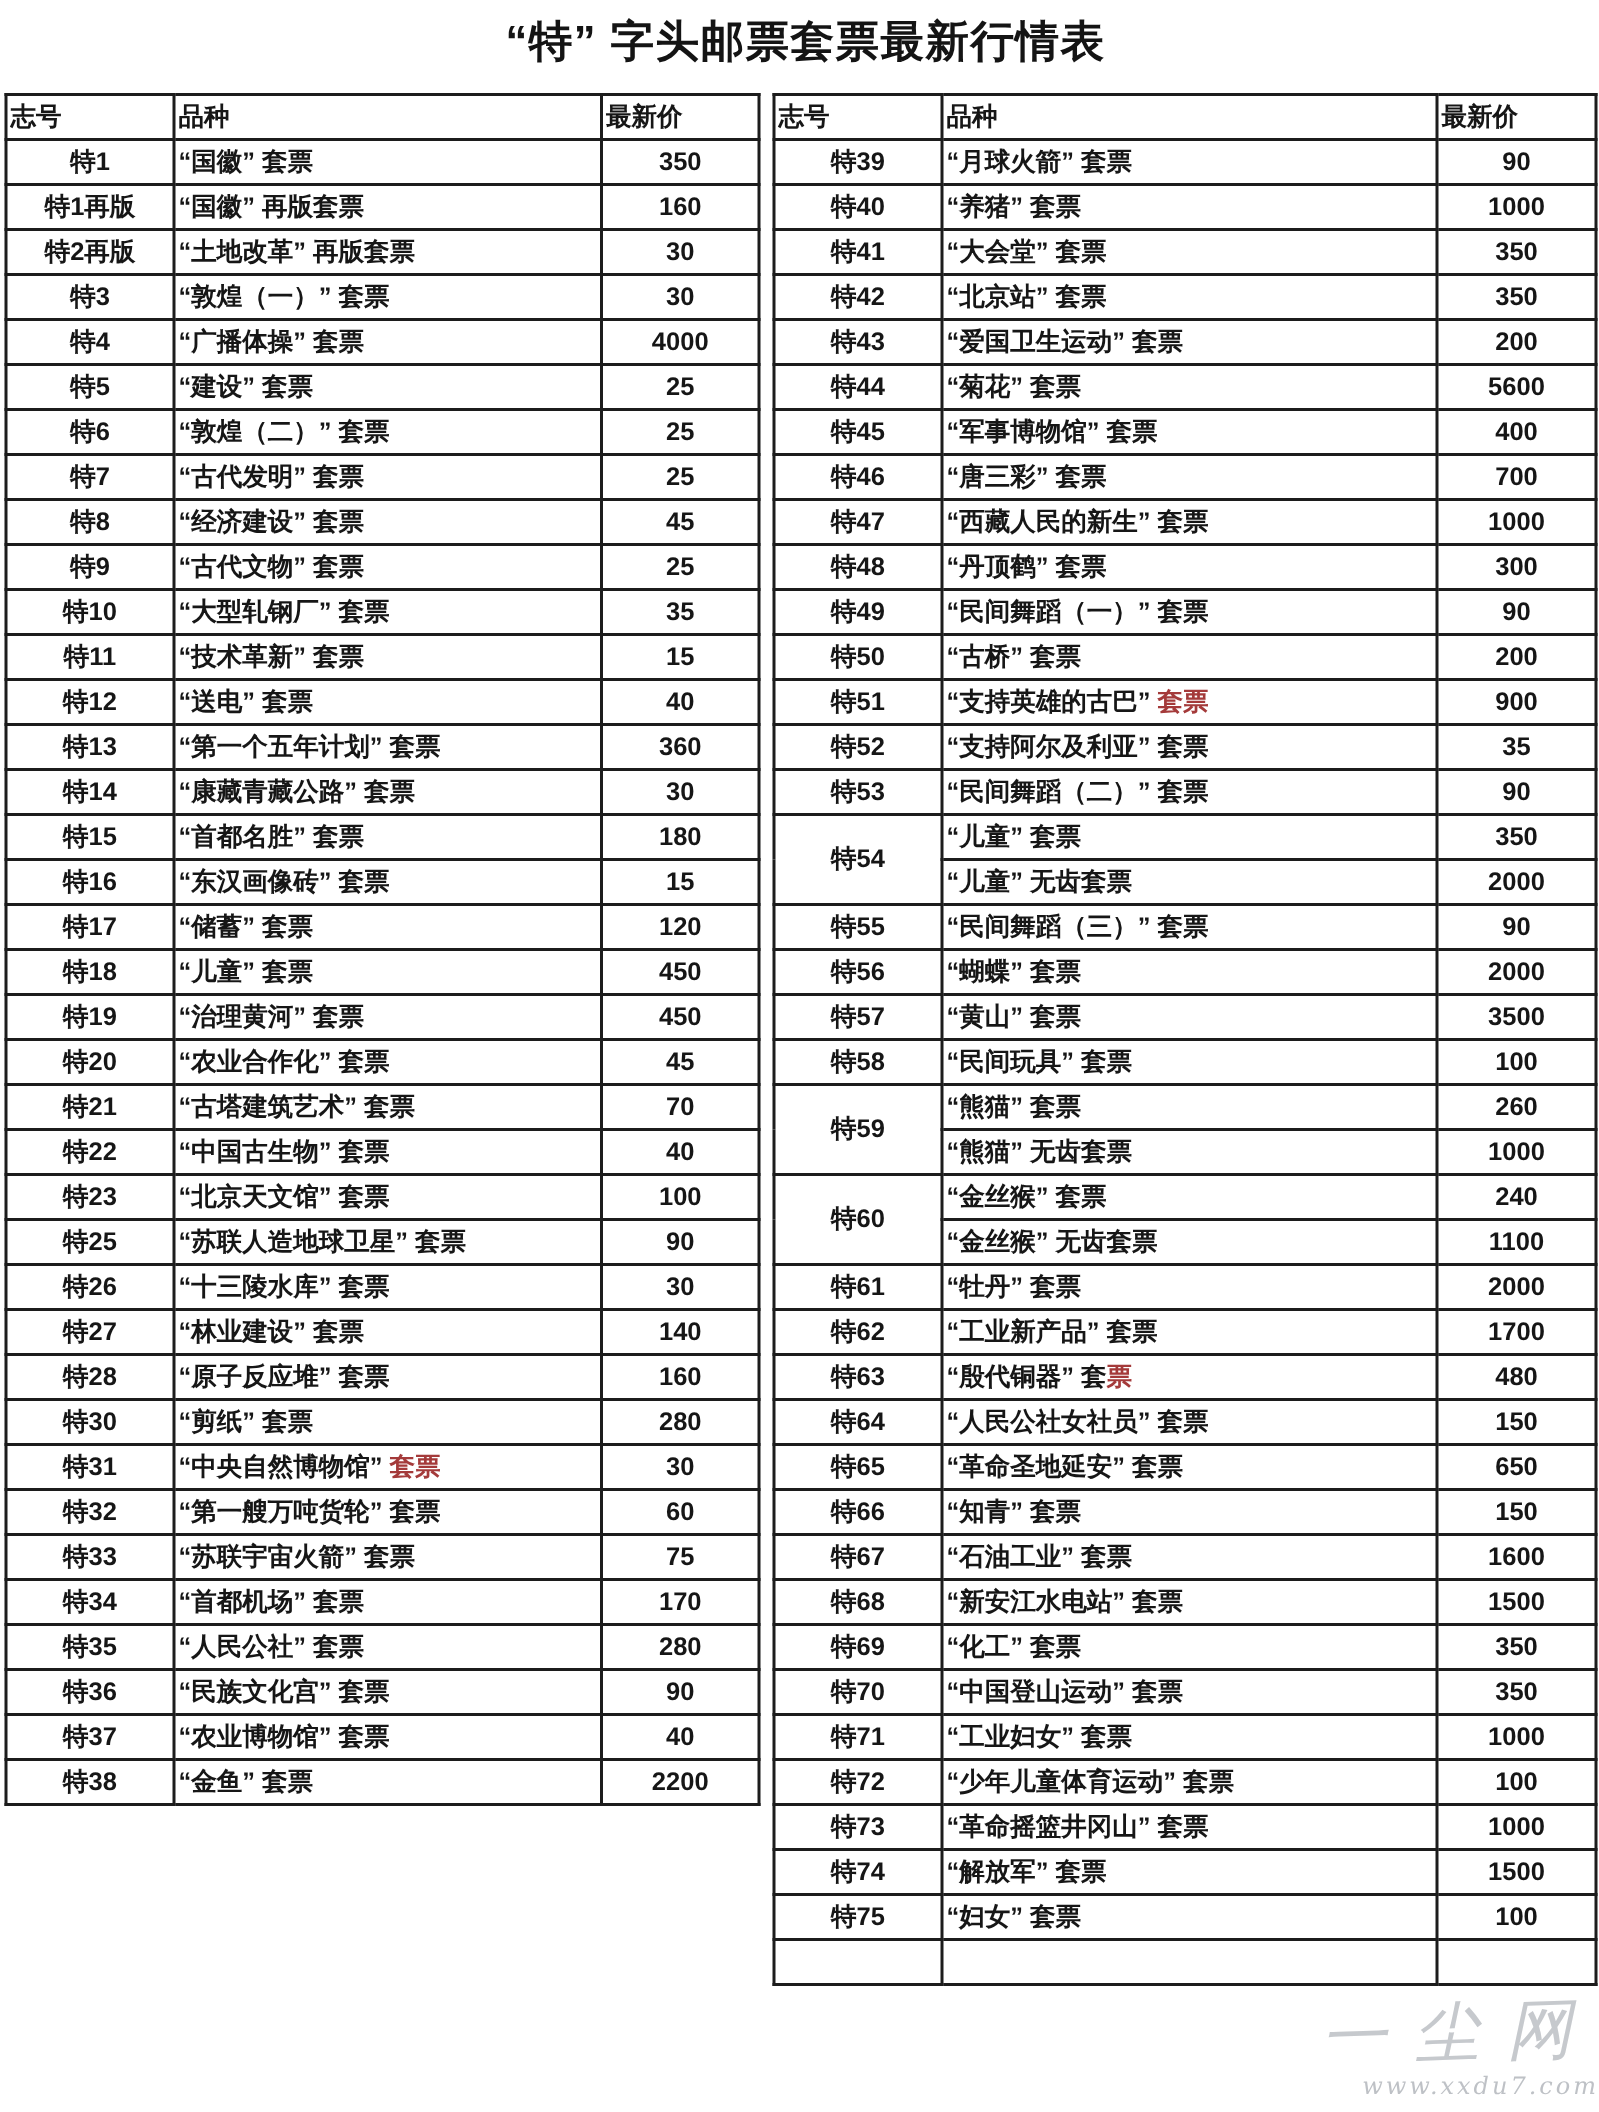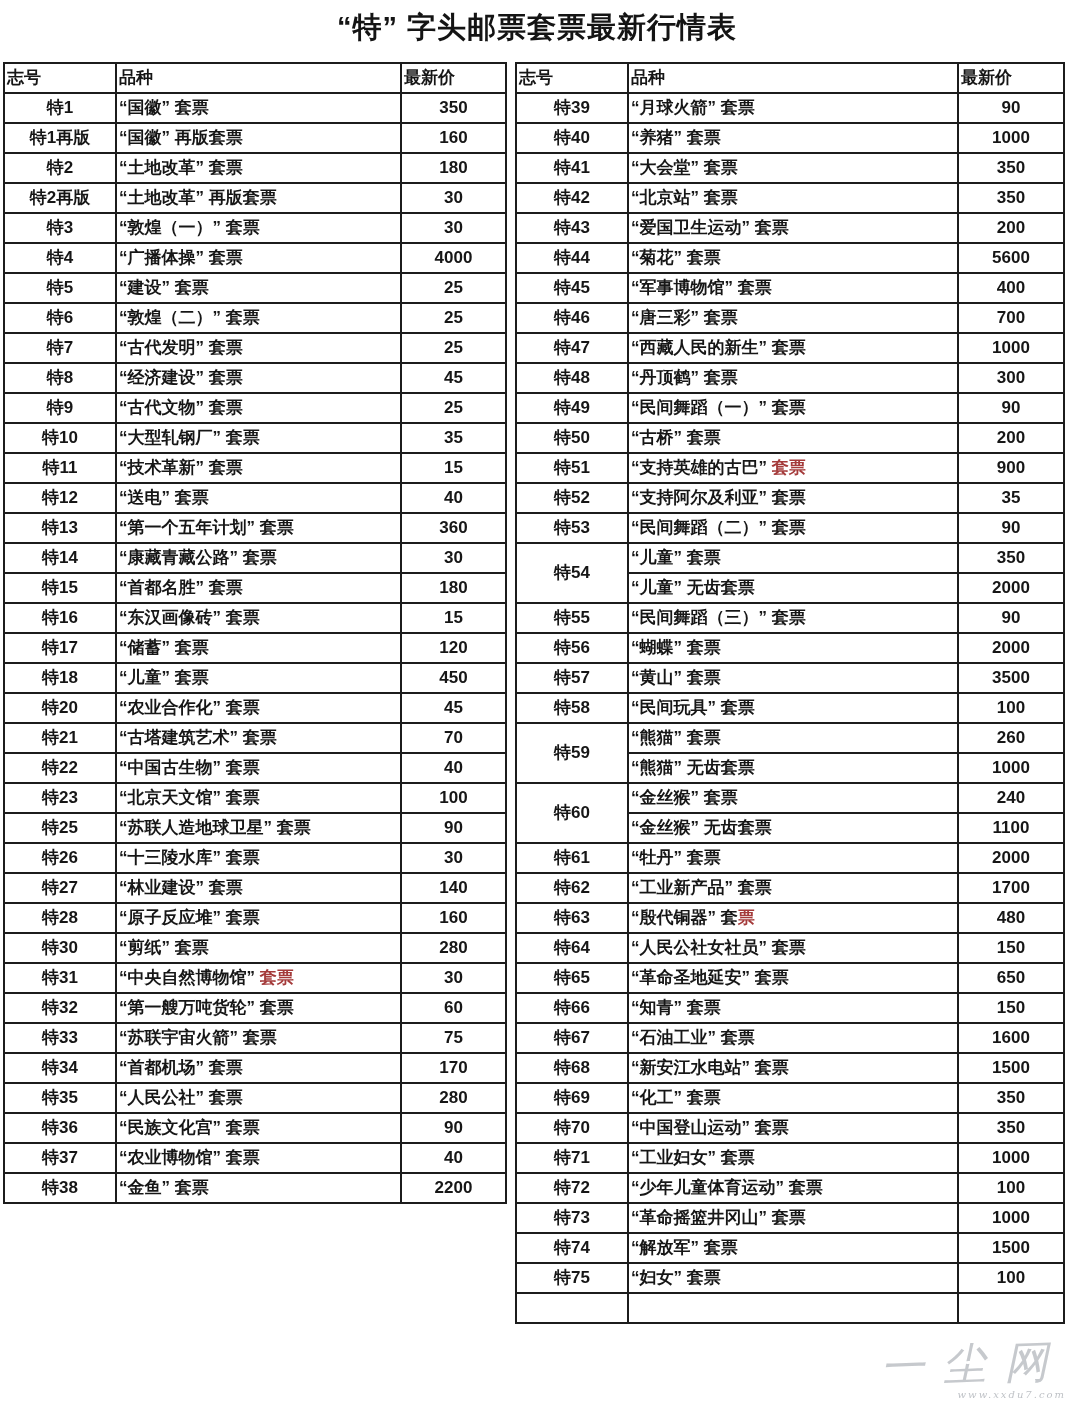--- a/index.html
+++ b/index.html
@@ -35,21 +35,21 @@
     position:absolute;right:0;bottom:8px;width:230px;text-align:right;
     pointer-events:none;color:#a9adb3;
   }
   .wm-cn{
     font-family:"DejaVu Serif","Liberation Serif",serif;font-style:italic;
     font-size:44px;letter-spacing:18px;opacity:.65;display:block;
     transform:rotate(-2deg);line-height:1;
   }
   .wm-url{
     font-family:"DejaVu Serif","Liberation Serif",serif;font-style:italic;
-    font-size:10px;letter-spacing:2px;opacity:.75;display:block;margin-top:2px;
+    font-size:16px;letter-spacing:2px;opacity:.75;display:block;margin-top:2px;
     text-transform:lowercase;
   }
 </style>
 </head>
 <body>
 
 <div class="page-title">“特” 字头邮票套票最新行情表</div>
 
 <table class="tbl tbl-left">
   <colgroup>
@@ -69,25 +69,20 @@
         <td class="c-id">特1</td>
         <td class="c-name"><span>“国徽” </span><span>套票</span></td>
         <td class="c-price">350</td>
       </tr>
       <tr>
         <td class="c-id">特1再版</td>
         <td class="c-name"><span>“国徽” </span><span>再版套票</span></td>
         <td class="c-price">160</td>
       </tr>
       <tr>
-        <td class="c-id">特2</td>
-        <td class="c-name"><span>“土地改革” </span><span>套票</span></td>
-        <td class="c-price">180</td>
-      </tr>
-      <tr>
         <td class="c-id">特2再版</td>
         <td class="c-name"><span>“土地改革” </span><span>再版套票</span></td>
         <td class="c-price">30</td>
       </tr>
       <tr>
         <td class="c-id">特3</td>
         <td class="c-name"><span>“敦煌（一）” </span><span>套票</span></td>
         <td class="c-price">30</td>
       </tr>
       <tr>
@@ -156,20 +151,25 @@
         <td class="c-price">15</td>
       </tr>
       <tr>
         <td class="c-id">特17</td>
         <td class="c-name"><span>“储蓄” </span><span>套票</span></td>
         <td class="c-price">120</td>
       </tr>
       <tr>
         <td class="c-id">特18</td>
         <td class="c-name"><span>“儿童” </span><span>套票</span></td>
+        <td class="c-price">450</td>
+      </tr>
+      <tr>
+        <td class="c-id">特19</td>
+        <td class="c-name"><span>“治理黄河” </span><span>套票</span></td>
         <td class="c-price">450</td>
       </tr>
       <tr>
         <td class="c-id">特20</td>
         <td class="c-name"><span>“农业合作化” </span><span>套票</span></td>
         <td class="c-price">45</td>
       </tr>
       <tr>
         <td class="c-id">特21</td>
         <td class="c-name"><span>“古塔建筑艺术” </span><span>套票</span></td>

